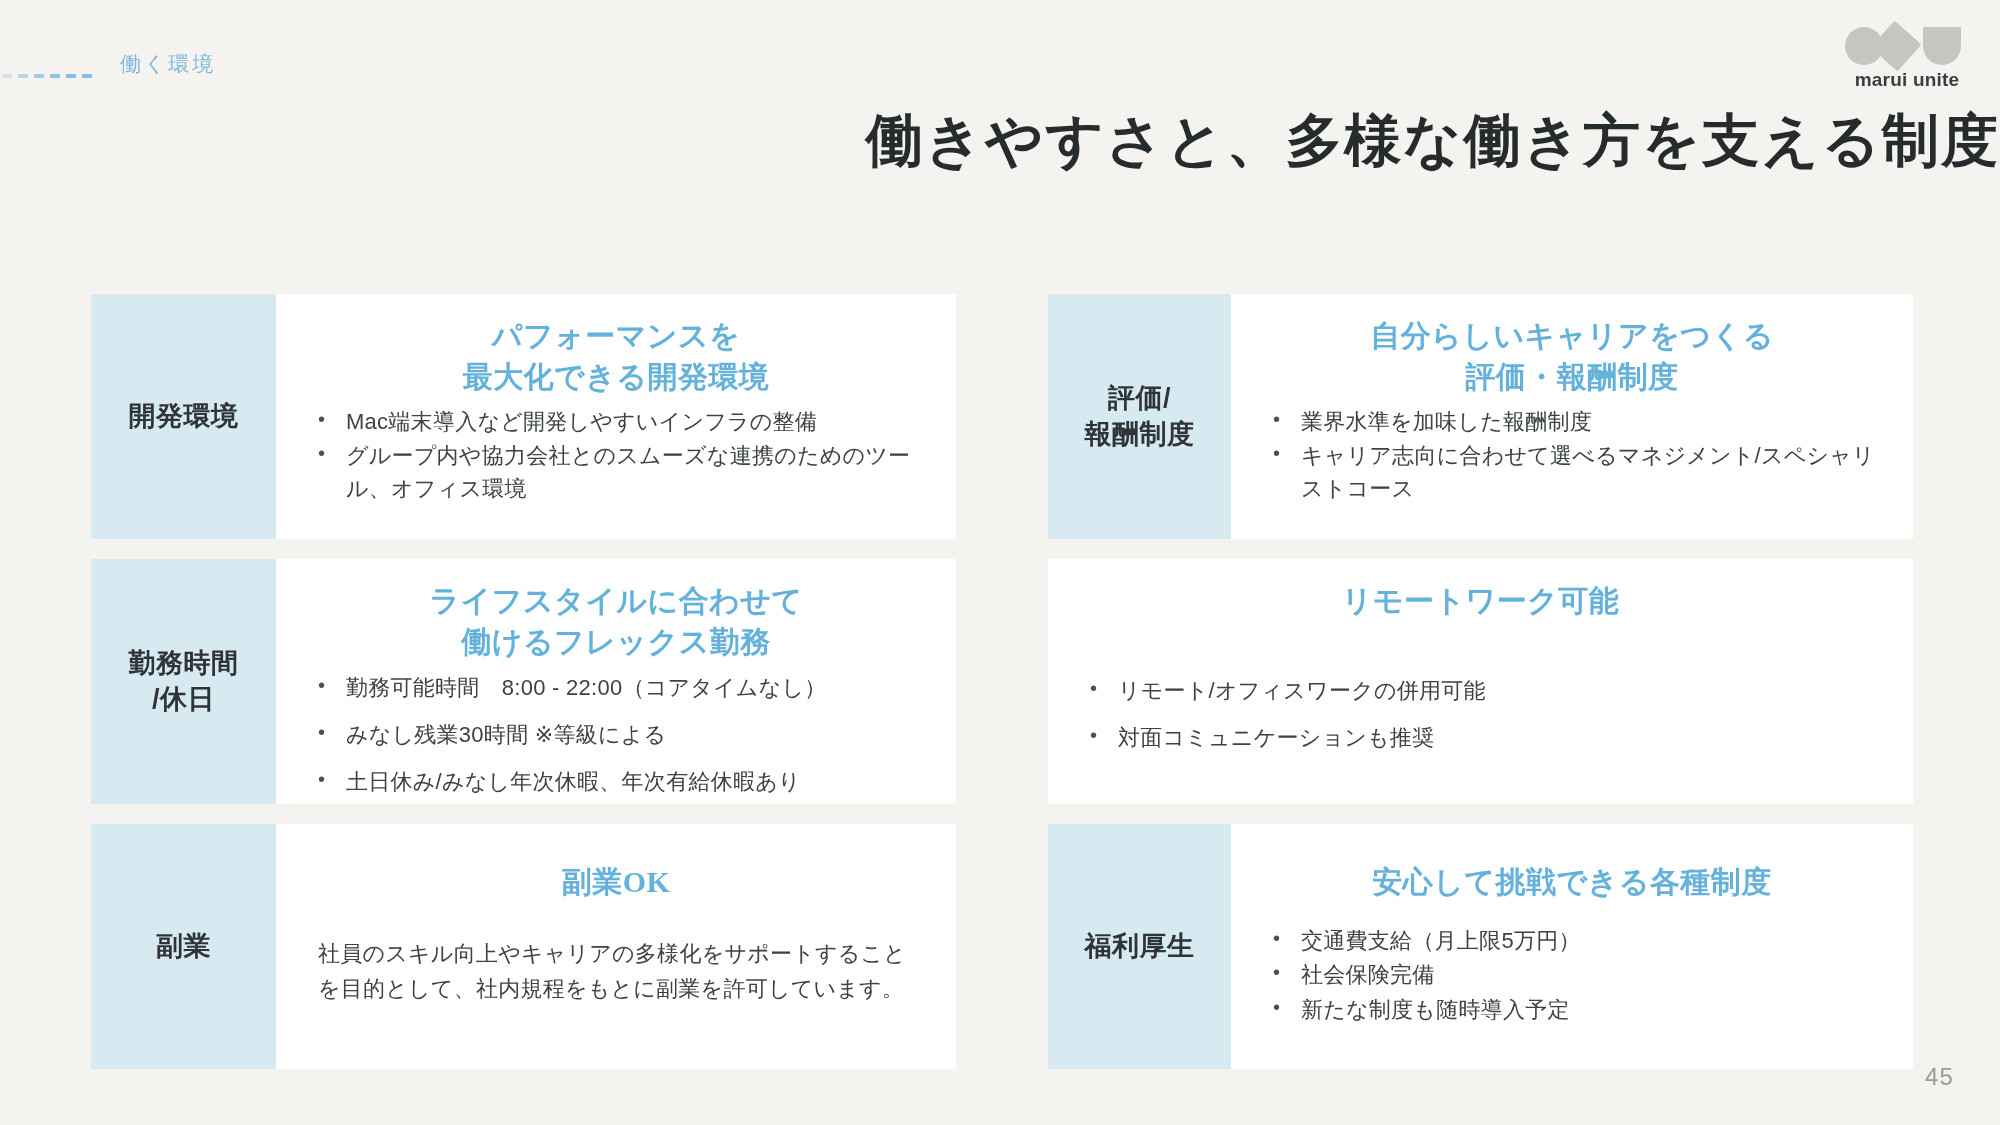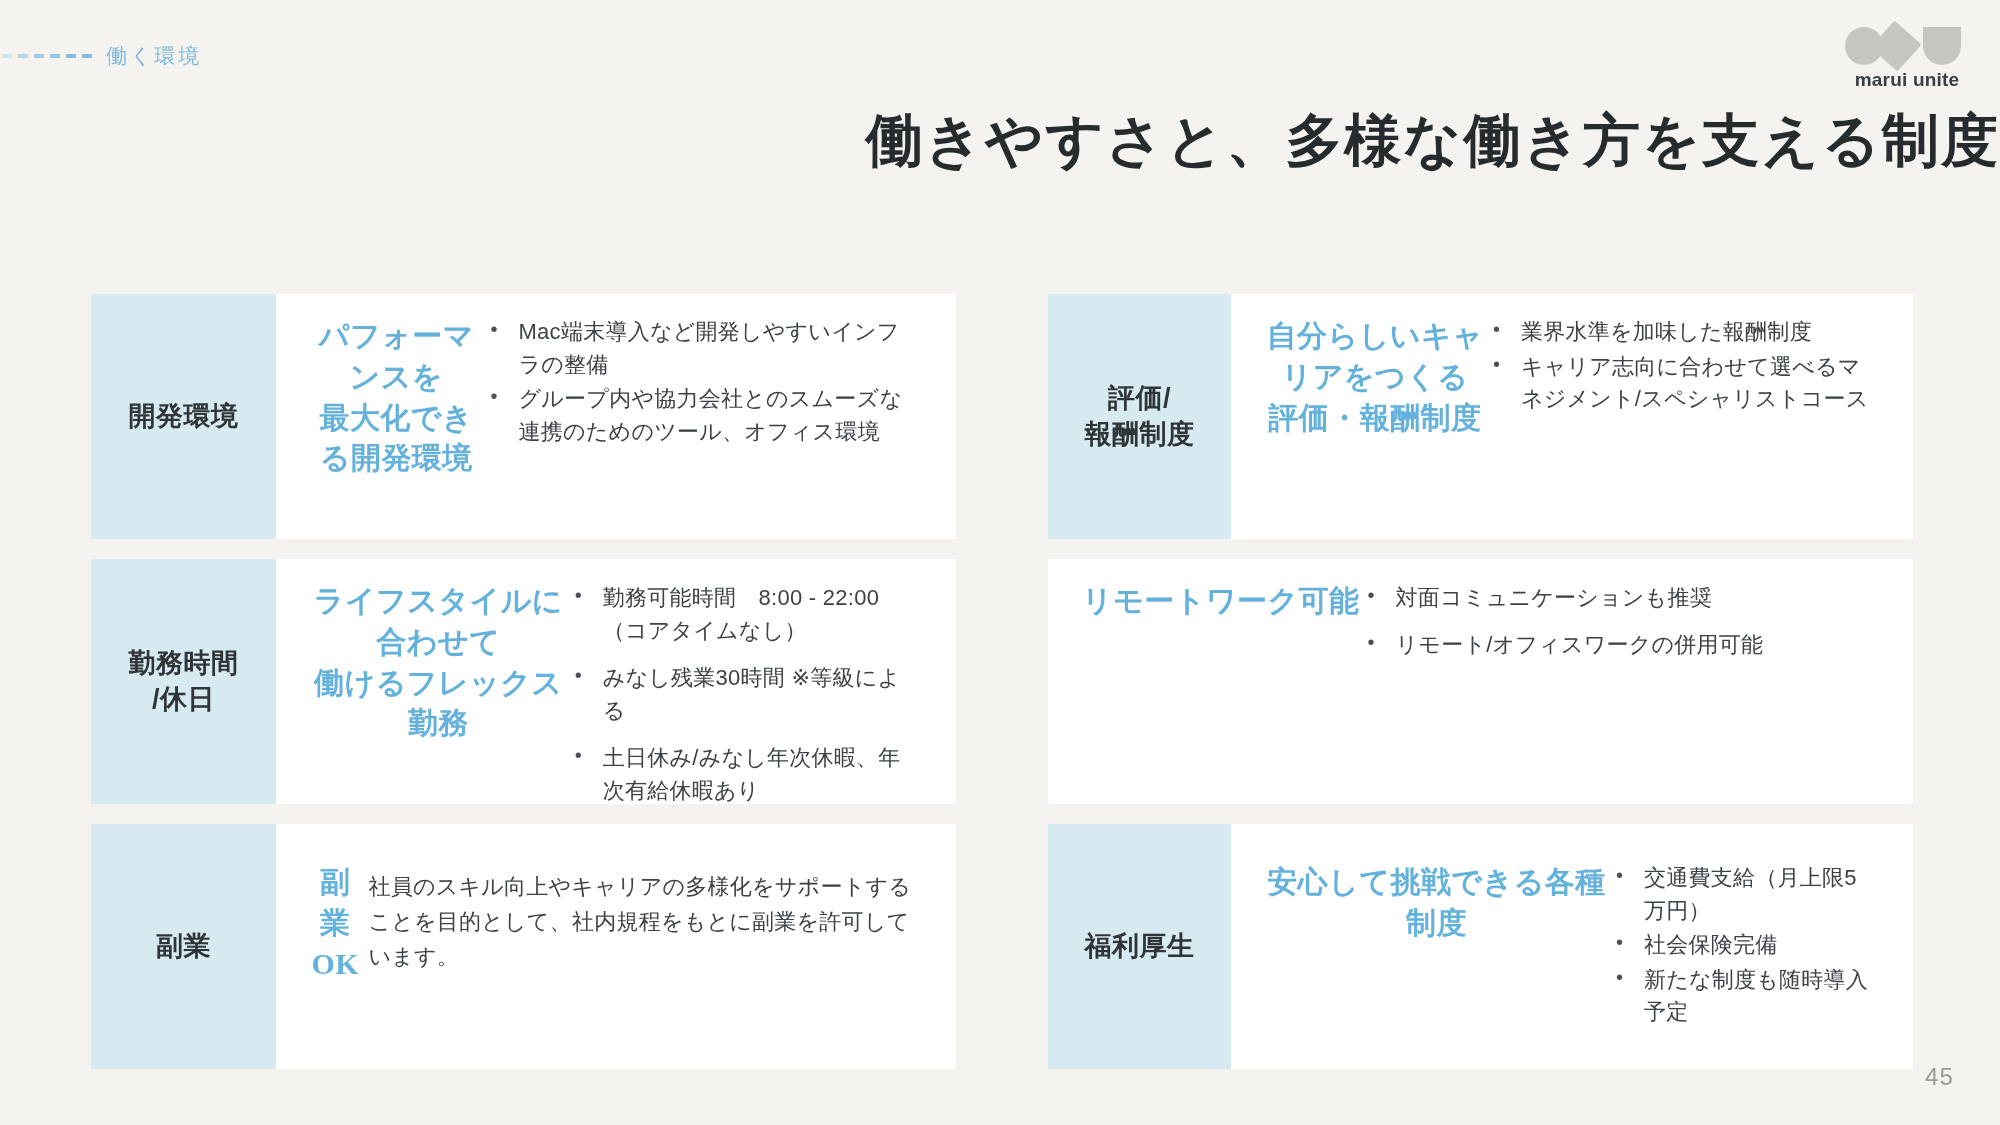--- a/index.html
+++ b/index.html
@@ -11,22 +11,22 @@
     color:#33383c;
     position:relative;
     overflow:hidden;
   }
 
   
   .topbar {
     position:absolute; left:0; top:0; width:2000px; height:112px;
   }
   .eyebrow {
-    position:absolute; left:0px; top:42px;
-    display:flex; align-items:center; gap:14px;
+    position:absolute; left:0px; top:50px;
+    display:flex; align-items:flex-end; gap:28px;
   }
   .dashline { display:flex; align-items:center; gap:6px; margin-left:2px; }
   .dashline i { display:block; width:10px; height:4px; background:#85bee0; border-radius:1px; }
   .dashline i:nth-child(1){ opacity:.30; }
   .dashline i:nth-child(2){ opacity:.55; }
   .dashline i:nth-child(3){ opacity:.75; }
   .dashline i:nth-child(4){ opacity:.90; }
   .dashline i:nth-child(5){ opacity:1; }
   .dashline i:nth-child(6){ opacity:1; }
   .eyebrow-label {
@@ -82,21 +82,21 @@
     font-size:27px; font-weight:700; color:#2f3438; line-height:1.32;
     flex:0 0 auto;
     letter-spacing:.02em;
   }
   .card-label.w-left  { width:185px; }
   .card-label.w-right { width:183px; }
 
   .card-body {
     flex:1 1 auto; position:relative;
     padding:0 34px 0 34px;
-    display:flex; flex-direction:row; justify-content:center;
+    display:flex; flex-direction:column; justify-content:center;
   }
   .card-body.pad-top { justify-content:flex-start; padding-top:22px; }
 
   .card-heading {
     text-align:center; color:#64b2dc; font-weight:700;
     font-size:30px; line-height:1.36; letter-spacing:.015em;
     margin-bottom:8px;
   }
   .card-heading .ln { display:block; }
 
@@ -213,22 +213,22 @@
       </ul>
     </div>
   </div>
 
   <div class="card h2">
     <div class="card-body pad-top">
       <div class="card-heading" style="margin-bottom:52px;">
         <span class="ln">リモートワーク可能</span>
       </div>
       <ul class="bullets loose wide-ind">
+        <li>リモート/オフィスワークの併用可能</li>
         <li>対面コミュニケーションも推奨</li>
-        <li>リモート/オフィスワークの併用可能</li>
       </ul>
     </div>
   </div>
 
   <div class="card h3">
     <div class="card-label w-left">
       <span>副業</span>
     </div>
     <div class="card-body pad-top" style="padding-top:38px;font-family:Liberation Serif, serif;">
       <div class="card-heading" style="margin-bottom:26px;">

